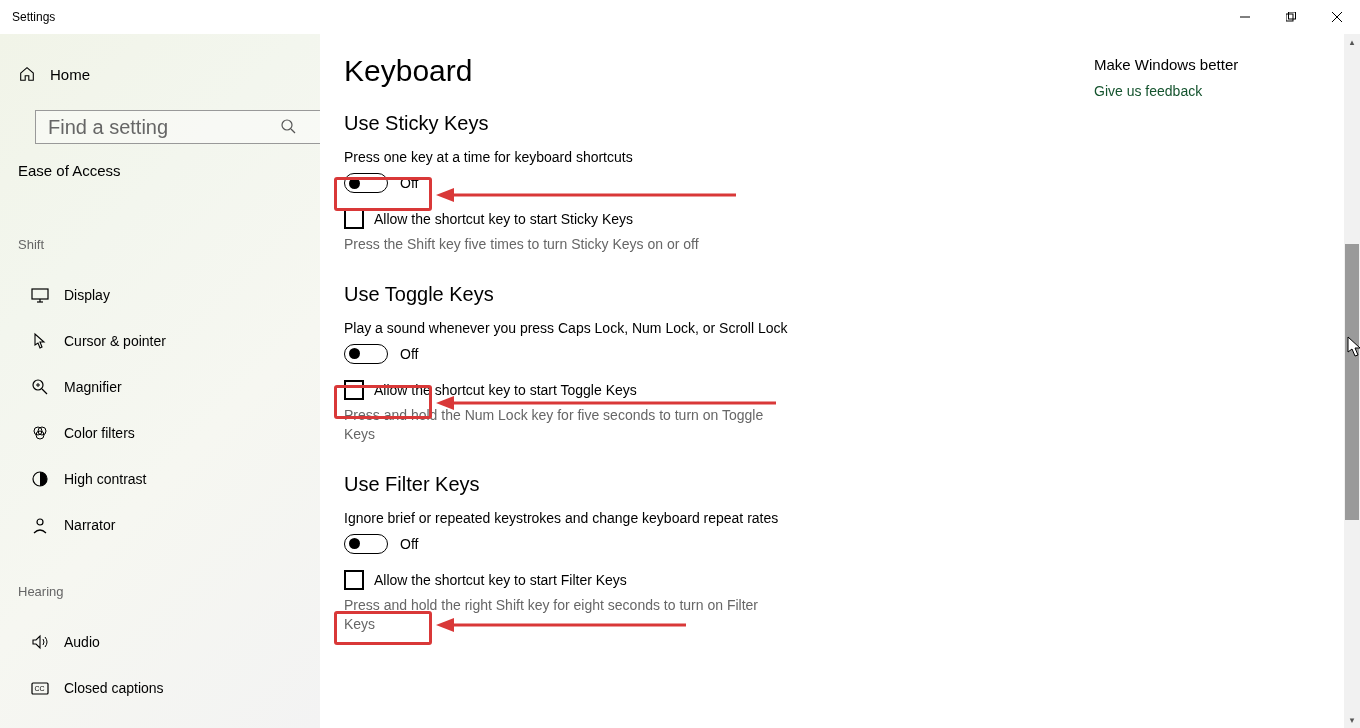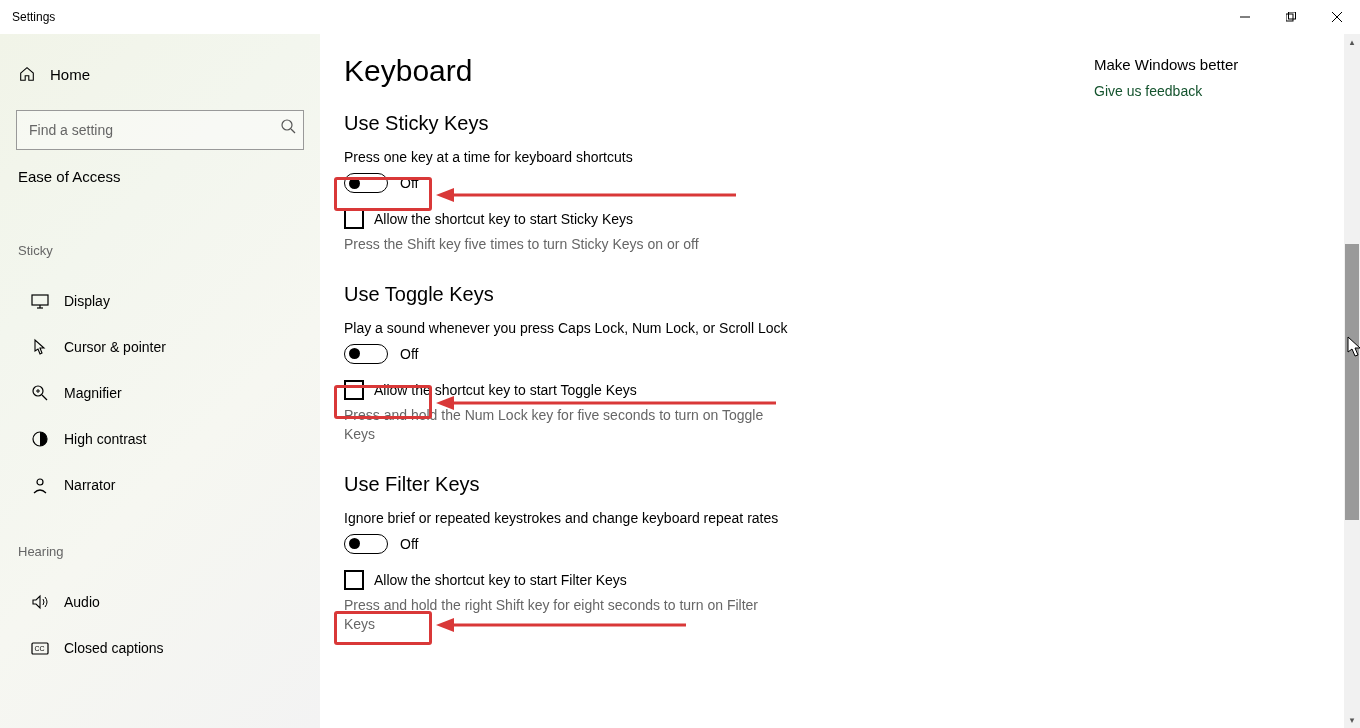--- a/index.html
+++ b/index.html
@@ -11,21 +11,21 @@
 .winbtn { width: 46px; height: 32px; display: flex; align-items: center; justify-content: center; }
 .winbtn svg { width: 10px; height: 10px; }
 
 .layout { display: flex; height: calc(100% - 34px); }
 
 .sidebar { width: 320px; background: linear-gradient(135deg, #f1f4e8 0%, #f3f6ee 30%, #f6f7f1 60%, #f3f3f3 100%); padding: 0; overflow: hidden; }
 .side-home { display: flex; align-items: center; height: 44px; padding-left: 18px; margin-top: 18px; cursor: default; }
 .side-home .icon { width: 18px; height: 18px; margin-right: 14px; }
 .side-home .label { font-size: 15px; }
 .searchwrap { margin: 14px 16px 0 16px; position: relative; }
-.searchbox { width: 100%; height: 40px; border: 1px solid #999; background: rgba(255,255,255,0.4); padding: 0 30px 0 12px; font-size: 14px; outline: none; }
+.searchbox { width: 100%; height: 34px; border: 1px solid #999; background: rgba(255,255,255,0.4); padding: 0 30px 0 12px; font-size: 20px; outline: none; margin-left: 19px; }
 .searchbox::placeholder { color: #666; }
 .searchicon { position: absolute; right: 8px; top: 8px; width: 16px; height: 16px; color: #555; }
 .section-title { padding: 18px 18px 0 18px; font-size: 15px; font-weight: 400; }
 .group-label { padding: 0 18px; font-size: 13px; color: #666; margin-top: 36px; margin-bottom: 10px; }
 .nav-item { display: flex; align-items: center; height: 46px; padding-left: 30px; cursor: default; }
 .nav-item .icon { width: 20px; height: 20px; margin-right: 14px; display: flex; align-items: center; justify-content: center; font-size: 16px; }
 .nav-item .label { font-size: 14px; }
 .nav-list { margin-top: 20px; }
 
 .main { flex: 1; display: flex; position: relative; overflow: hidden; }
@@ -94,21 +94,21 @@
     </div>
     <div class="searchwrap">
       <input class="searchbox" placeholder="Find a setting" style="">
       <span class="searchicon"><svg viewBox="0 0 16 16">
             <circle cx="7" cy="7" r="5" fill="none" stroke="#555" stroke-width="1.2"></circle>
             <line x1="11" y1="11" x2="15" y2="15" stroke="#555" stroke-width="1.2"></line>
           </svg></span>
     </div>
     <div class="section-title">Ease of Access</div>
     <div id="sidebar-groups">
-        <div class="group-label" style="margin-top: 58px;">Sticky</div>
+        <div class="group-label" style="margin-top: 58px;">Shift</div>
         <div class="nav-list">
           <div class="nav-item">
             <span class="icon">
               <svg viewBox="0 0 20 20">
                 <rect x="2" y="4" width="16" height="10" fill="none" stroke="#000" stroke-width="1.2"></rect>
                 <line x1="7" y1="17" x2="13" y2="17" stroke="#000" stroke-width="1.2"></line>
                 <line x1="10" y1="14" x2="10" y2="17" stroke="#000" stroke-width="1.2"></line>
               </svg>
             </span>
             <span class="label">Display</span>
@@ -124,20 +124,30 @@
           <div class="nav-item">
             <span class="icon">
               <svg viewBox="0 0 20 20">
                 <circle cx="8" cy="8" r="5" fill="none" stroke="#000" stroke-width="1.2"></circle>
                 <line x1="12" y1="12" x2="17" y2="17" stroke="#000" stroke-width="1.2"></line>
                 <line x1="6" y1="8" x2="10" y2="8" stroke="#000"></line>
                 <line x1="8" y1="6" x2="8" y2="10" stroke="#000"></line>
               </svg>
             </span>
             <span class="label">Magnifier</span>
+          </div>
+          <div class="nav-item">
+            <span class="icon">
+              <svg viewBox="0 0 20 20">
+                <circle cx="8" cy="8" r="4" fill="none" stroke="#000"></circle>
+                <circle cx="12" cy="8" r="4" fill="none" stroke="#000"></circle>
+                <circle cx="10" cy="12" r="4" fill="none" stroke="#000"></circle>
+              </svg>
+            </span>
+            <span class="label">Color filters</span>
           </div>
           <div class="nav-item">
             <span class="icon">
               <svg viewBox="0 0 20 20">
                 <circle cx="10" cy="10" r="7" fill="none" stroke="#000" stroke-width="1.2"></circle>
                 <path d="M10 3 A7 7 0 0 1 10 17 Z" fill="#000"></path>
               </svg>
             </span>
             <span class="label">High contrast</span>
           </div>

